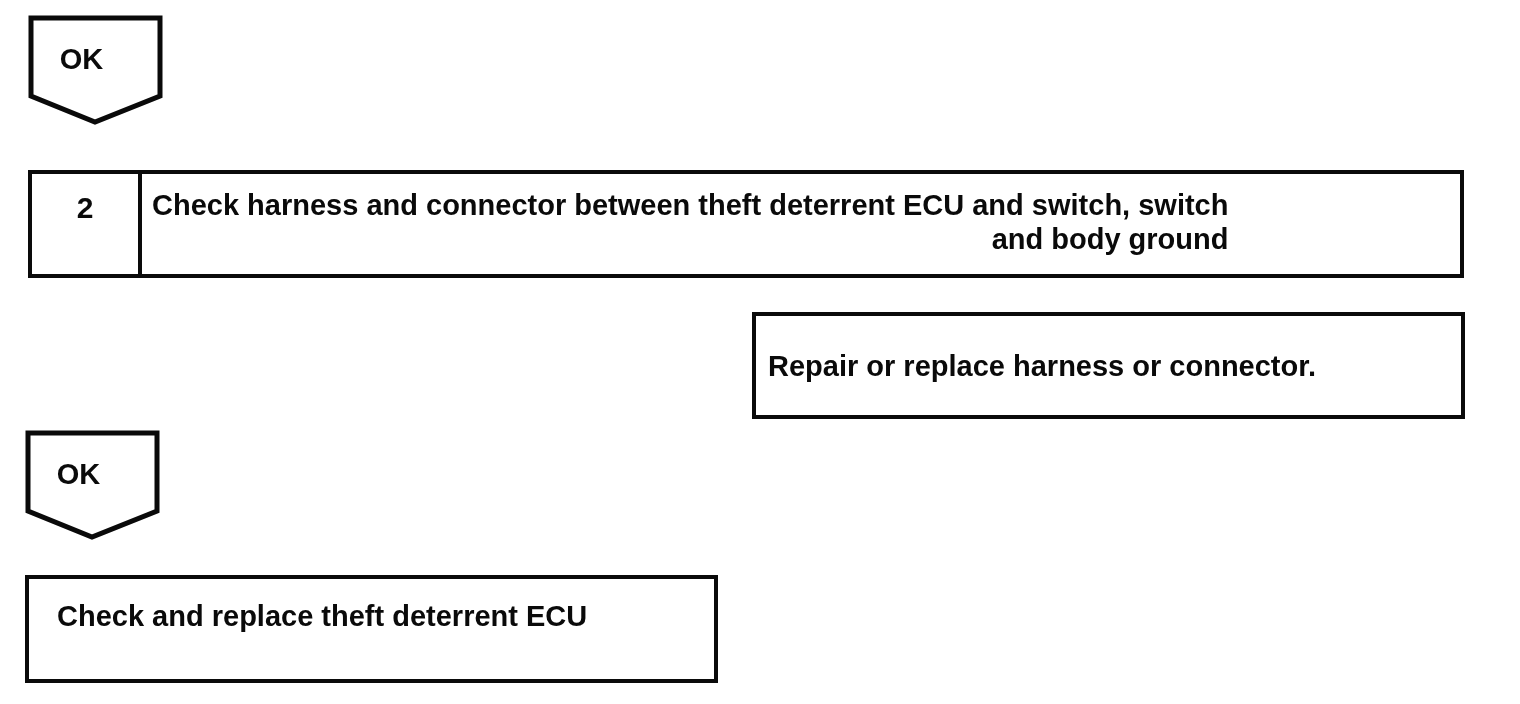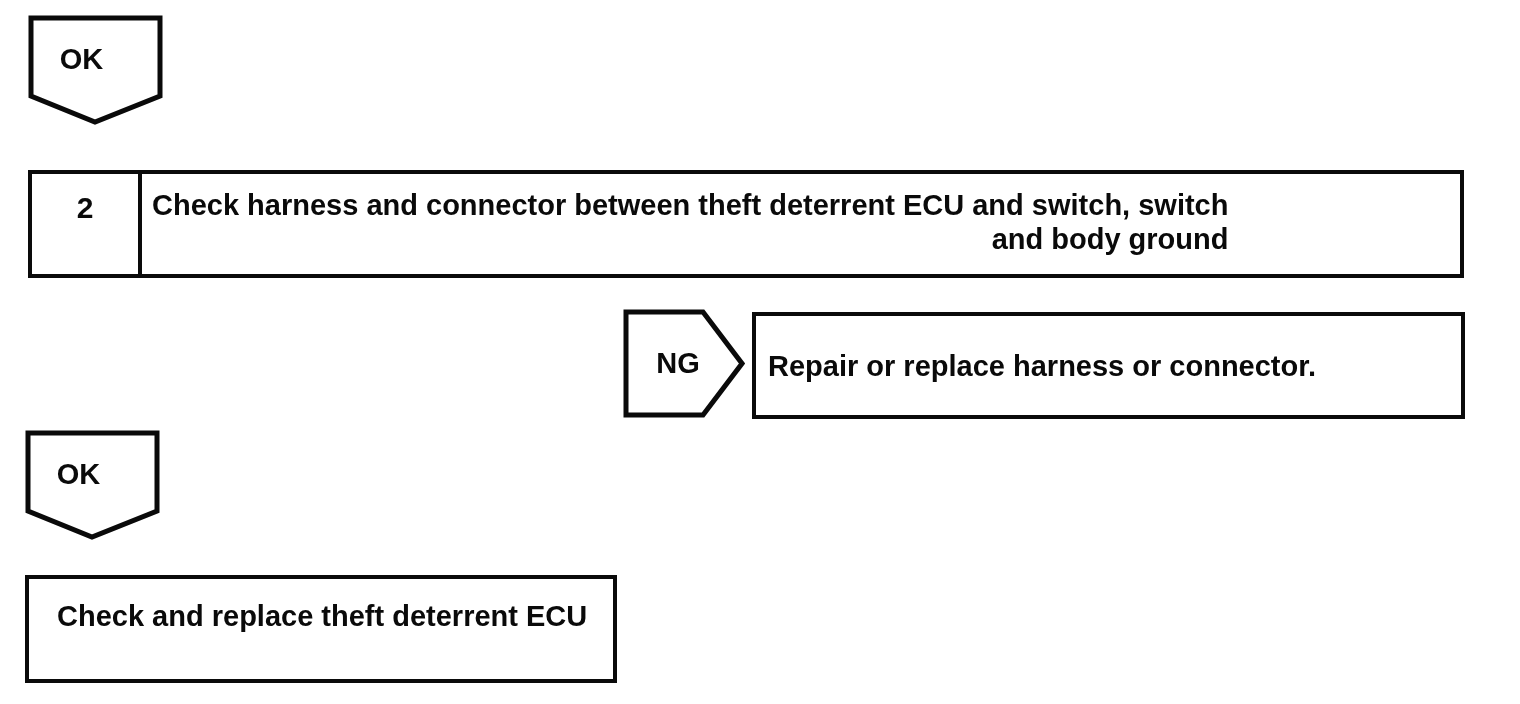--- a/index.html
+++ b/index.html
@@ -80,21 +80,21 @@
   .ng-action {
     left: 752px; top: 312px;
     width: 713px; height: 107px;
     display: flex;
     align-items: center;
     padding-left: 12px;
     text-align: center;
   }
   .ok-action {
     left: 25px; top: 575px;
-    width: 592px; height: 108px;
+    width: 693px; height: 108px;
     padding: 22px 20px 0 28px;
   }
 </style>
 </head>
 <body>
 
 <div class="page">
 
   <div class="connector ok-top">
     <svg viewBox="0 0 135 110" preserveAspectRatio="none">
@@ -102,26 +102,20 @@
     </svg>
     <span class="connector-label">OK</span>
   </div>
 
   <div class="step-box">
     <div class="step-number">2</div>
     <div class="step-instruction">Check harness and connector between theft deterrent ECU and switch, switch
 and body ground</div>
   </div>
 
-  <div class="connector ng">
-    <svg viewBox="0 0 122 109" preserveAspectRatio="none">
-      <polygon points="3,3 80,3 119,54.5 80,106 3,106"></polygon>
-    </svg>
-    <span class="connector-label">NG</span>
-  </div>
 
   <div class="action-box ng-action">
     <span>Repair or replace harness or connector.</span>
   </div>
 
   <div class="connector ok-bottom">
     <svg viewBox="0 0 135 110" preserveAspectRatio="none">
       <polygon points="3,3 132,3 132,81 67,107 3,81"></polygon>
     </svg>
     <span class="connector-label">OK</span>

